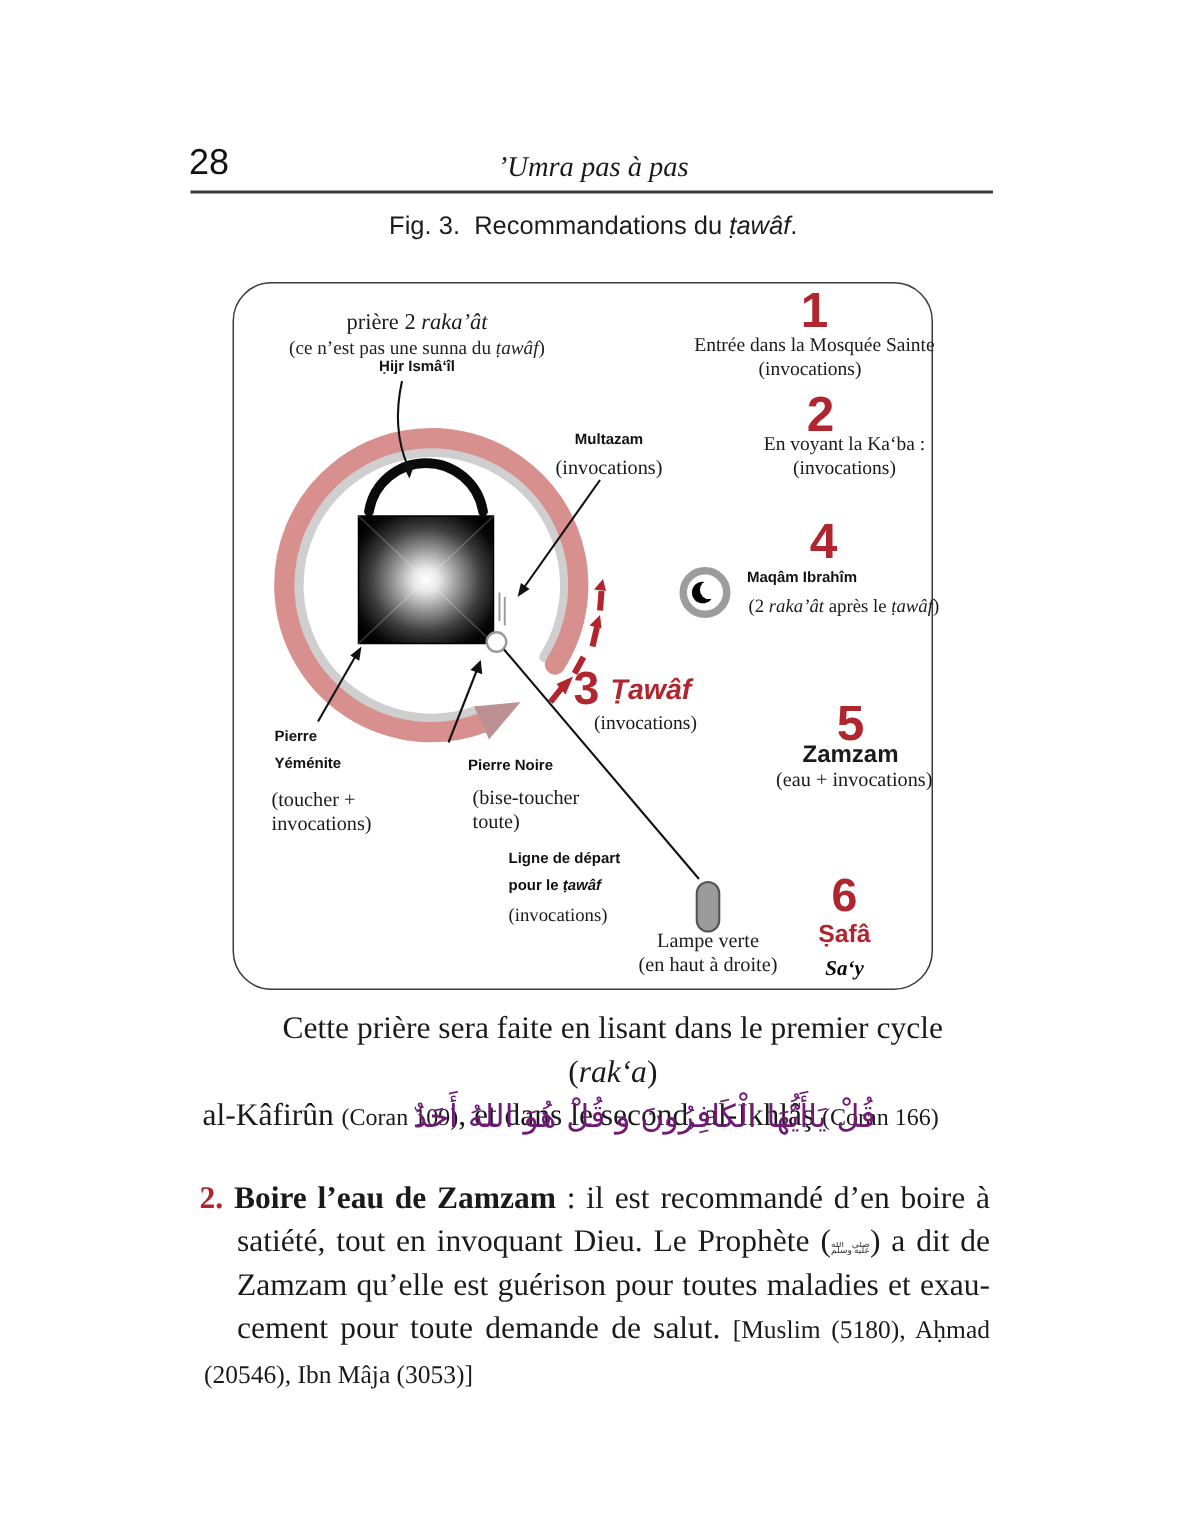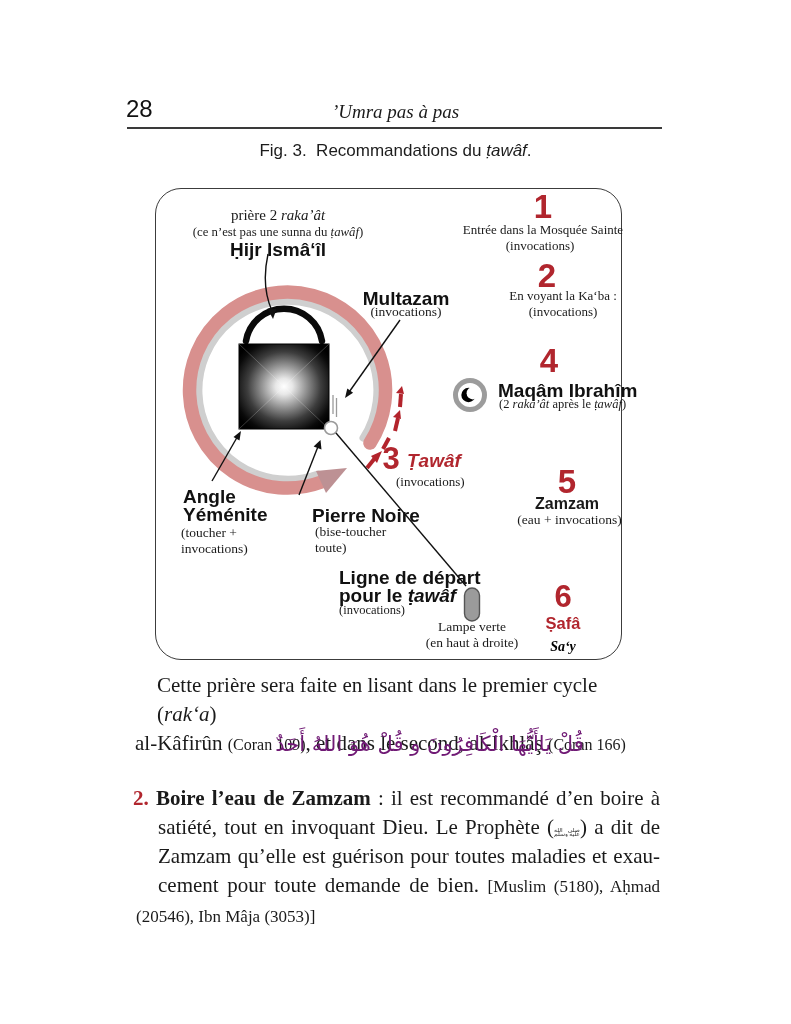--- a/index.html
+++ b/index.html
@@ -13,21 +13,21 @@
   .red{color:#b1262e;}
   .ctr{text-align:center;}
   .pagenum{left:126px;top:95px;font-size:24px;color:#111;}
   .runhead{left:0;right:0;top:101px;font-size:19px;text-align:center;font-style:italic;}
   .rule{left:127px;top:127px;width:535px;height:2px;background:#3a3a3a;}
   .caption{left:0;right:0;top:141px;font-size:17px;text-align:center;color:#1c1c1c;}
   .dbox{left:155px;top:188px;width:465px;height:470px;border:1.6px solid #3c3c3c;border-radius:26px;}
   .diagram{left:155px;top:188px;width:465px;height:470px;}
   .dl{position:absolute;white-space:nowrap;line-height:1.12;}
   .num{font-family:"Liberation Sans","DejaVu Sans",sans-serif;font-weight:bold;font-size:33px;color:#b1262e;text-align:center;}
-  .lbl{font-family:"Liberation Sans","DejaVu Sans",sans-serif;font-weight:bold;font-size:19px;color:#111;}
+  .lbl{font-family:"Liberation Sans","DejaVu Sans",sans-serif;font-weight:bold;font-size:10px;color:#111;}
   .sm{font-size:13px;color:#222;}
   .body1{left:133px;top:671px;width:527px;font-size:21px;line-height:29px;}
   .coran{font-size:16px;}
   .arabic{left:133px;top:732px;width:527px;text-align:center;padding-left:66px;box-sizing:border-box;
           font-family:"DejaVu Sans",sans-serif;font-size:21px;direction:rtl;color:#701a75;}
   .body2{left:133px;top:784px;width:527px;font-size:21px;line-height:29px;}
   .jline{text-align:justify;text-align-last:justify;}
   .jlast{text-align-last:left;}
   .ind{margin-left:25px;}
   .refs{font-size:17px;}
@@ -156,48 +156,48 @@
     <div class="dl num" style="left:372px;top:276px;width:80px;">5</div>
     <div class="dl sans b ctr" style="left:352px;top:307px;width:120px;font-size:16px;">Zamzam</div>
     <div class="dl serif ctr" style="left:347px;top:324px;width:135px;font-size:13.5px;">(eau + invocations)</div>
 
     
     <div class="dl num" style="left:368px;top:392px;width:80px;font-size:31px;">6</div>
     <div class="dl sans b red ctr" style="left:368px;top:426px;width:80px;font-size:16.5px;">Ṣafâ</div>
     <div class="dl serif b i ctr" style="left:368px;top:451px;width:80px;font-size:14px;color:#000;">Sa‘y</div>
 
     
-    <div class="dl lbl" style="left:28px;top:298px;">Angle</div>
+    <div class="dl lbl" style="left:28px;top:298px;">Pierre</div>
     <div class="dl lbl" style="left:28px;top:316px;">Yéménite</div>
     <div class="dl serif" style="left:26px;top:337px;font-size:13.5px;">(toucher +</div>
     <div class="dl serif" style="left:26px;top:353px;font-size:13.5px;">invocations)</div>
 
     
     <div class="dl lbl" style="left:157px;top:317px;">Pierre Noire</div>
     <div class="dl serif" style="left:160px;top:336px;font-size:13.5px;">(bise-toucher</div>
     <div class="dl serif" style="left:160px;top:352px;font-size:13.5px;">toute)</div>
 
     
     <div class="dl lbl" style="left:184px;top:379px;">Ligne de départ</div>
     <div class="dl lbl" style="left:184px;top:397px;"><span>pour le </span><span class="i">ṭawâf</span></div>
     <div class="dl serif" style="left:184px;top:415px;font-size:12.5px;">(invocations)</div>
 
     
     <div class="dl serif ctr" style="left:257px;top:431px;width:120px;font-size:13.5px;">Lampe verte</div>
     <div class="dl serif ctr" style="left:250px;top:447px;width:134px;font-size:13.5px;">(en haut à droite)</div>
   </div>
 
   <div class="abs body1">
-    <div style="margin-left:24px;"><span>Cette prière sera faite en lisant dans le premier cycle (</span><span class="i">rak‘a</span><span>)</span></div>
+    <div style="margin-left:24px;text-align:center;"><span>Cette prière sera faite en lisant dans le premier cycle (</span><span class="i">rak‘a</span><span>)</span></div>
     <div style="margin-left:2px;"><span>al-Kâfirûn </span><span class="coran">(Coran 109)</span><span>, et dans le second, al-Ikhlâş </span><span class="coran">(Coran 166)</span></div>
   </div>
 
   <div class="abs arabic">قُلْ يَاأَيُّهَا الْكَافِرُونَ  و  قُلْ هُوَ اللهُ أَحَدٌ</div>
 
   <div class="abs body2">
     <div class="jline"><span class="b red">2.</span> <span class="b">Boire l’eau de Zamzam</span><span> : il est recommandé d’en boire à</span></div>
     <div class="jline ind"><span>satiété, tout en invoquant Dieu. Le Prophète (</span><span class="saw">صلى الله عليه وسلم</span><span>) a dit de</span></div>
     <div class="jline ind">Zamzam qu’elle est guérison pour toutes maladies et exau-</div>
-    <div class="jline ind"><span>cement pour toute demande de bien. </span><span class="refs">[Muslim (5180), Aḥmad</span></div>
+    <div class="jline ind"><span>cement pour toute demande de salut. </span><span class="refs">[Muslim (5180), Aḥmad</span></div>
     <div class="jline jlast" style="margin-left:3px;"><span class="refs">(20546), Ibn Mâja (3053)]</span></div>
   </div>
 
 </div>
 
 </body></html>

